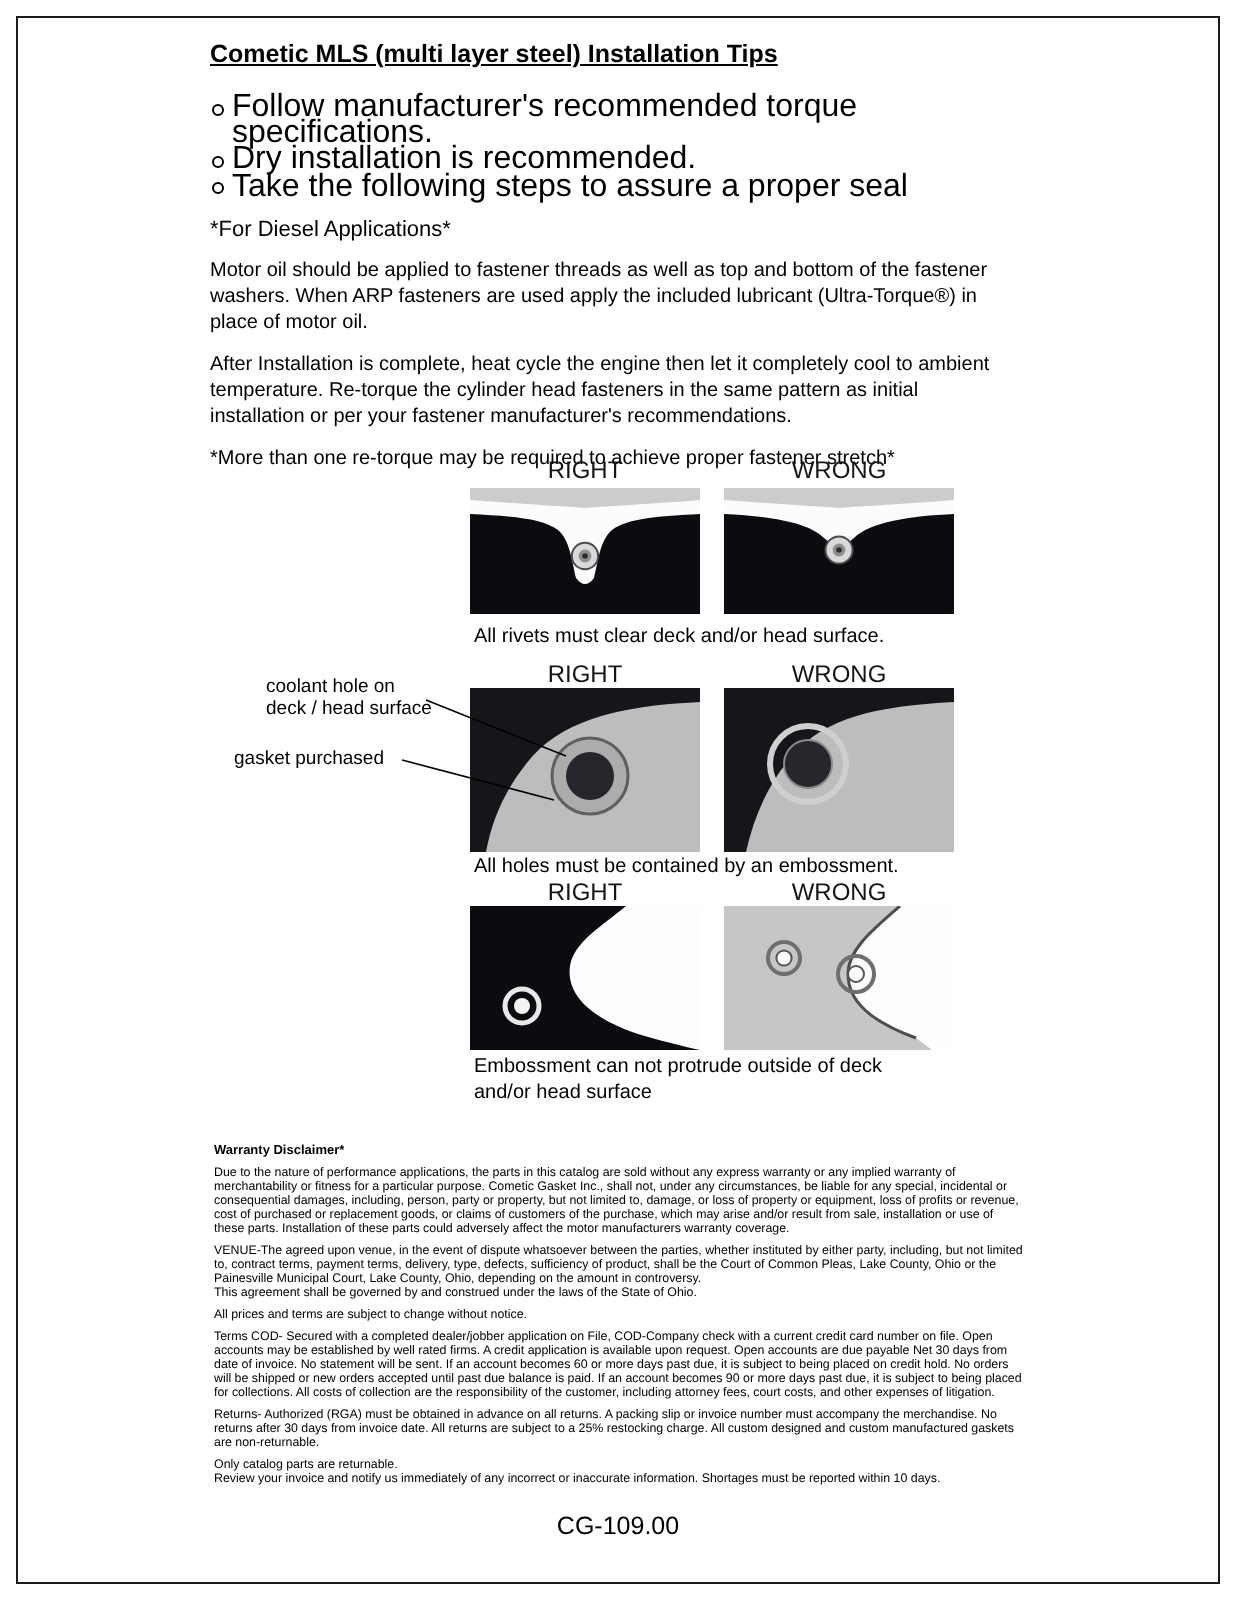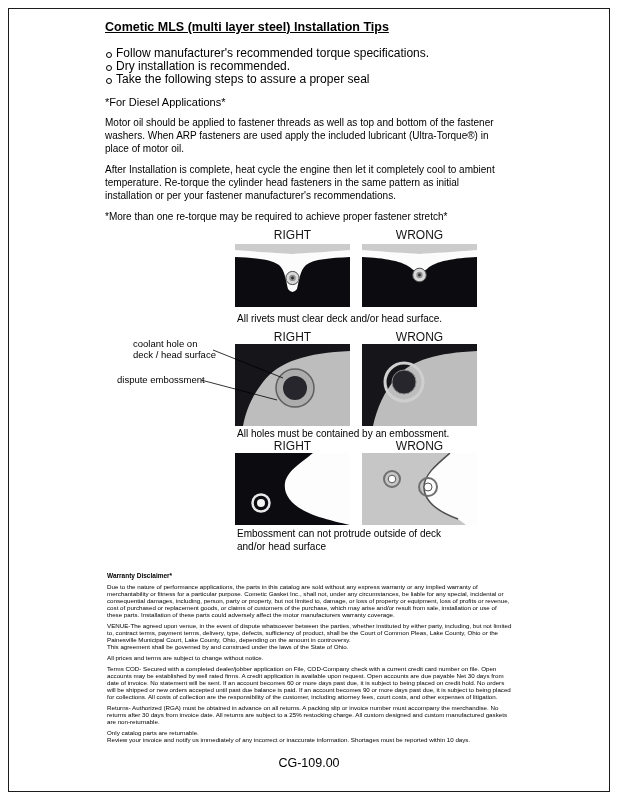--- a/index.html
+++ b/index.html
@@ -10,21 +10,21 @@
     color:#000;
     position:relative;
   }
   .page { position:relative; width:618px; height:800px; background:#fff; overflow:hidden;padding-left:31px; }
   .frame { position:absolute; left:8px; top:8px; right:8px; bottom:8px; border:1px solid #1c1c1c; }
 
   .toptext { position:absolute; left:105px; top:20px; width:408px; }
   .title { font-size:12.5px; font-weight:bold; text-decoration:underline; margin-bottom:13px; }
 
   .tips { list-style:none; }
-  .tips > li { font-size:12px; line-height:13.2px; position:relative; padding-left:11px; }
+  .tips > li { font-size:16px; line-height:13.2px; position:relative; padding-left:11px; }
   .tips > li::before { content:""; position:absolute; left:1px; top:4.6px; width:4px; height:4px; border:1px solid #000; border-radius:50%; }
   .subtips { list-style:none; margin-left:15px; }
   .subtips > li { font-size:10px; line-height:13.2px; position:relative; padding-left:11px; }
   .subtips > li::before { content:""; position:absolute; left:1px; top:4.8px; width:4.6px; height:4.6px; background:#000; border-radius:50%; }
 
   .diesel-heading { font-size:11px; font-weight:normal; margin-top:9px; margin-bottom:8px; }
   .para { font-size:10px; line-height:13px; margin-bottom:8px; width:404px; }
   .note { font-size:10px; line-height:13px; margin-top:6px; }
 
   .diagrams { position:absolute; left:105px; top:228px; width:430px; height:330px; }
@@ -87,21 +87,21 @@
         <circle cx="57.5" cy="31" r="1.4" fill="#2b2b2b"></circle>
       </svg>
     </div>
     <div class="caption" style="left:132px; top:85px;">All rivets must clear deck and/or head surface.</div>
 
     <div class="dg-header" style="left:130px; top:102px;">RIGHT</div>
     <div class="dg-header" style="left:257px; top:102px;">WRONG</div>
 
     <div class="dg-label" style="left:28px; top:110px;">coolant hole on
 deck / head surface</div>
-    <div class="dg-label" style="left:12px; top:146px;">dispute embossment</div>
+    <div class="dg-label" style="left:12px; top:146px;">gasket purchased</div>
 
     <div class="panel" style="left:130px; top:116px;">
       <svg width="115" height="82" viewBox="0 0 115 82">
         <rect width="115" height="82" fill="#bdbdbd"></rect>
         <path d="M0,0 L115,0 L115,7 C72,9 44,17 28,38 C17,52 11,66 8,82 L0,82 Z" fill="#15151a"></path>
         <circle cx="60" cy="44" r="19" fill="#acacac" stroke="#5f5f5f" stroke-width="1.5"></circle>
         <circle cx="60" cy="44" r="12" fill="#26262c"></circle>
       </svg>
     </div>
     <div class="panel" style="left:257px; top:116px;">

